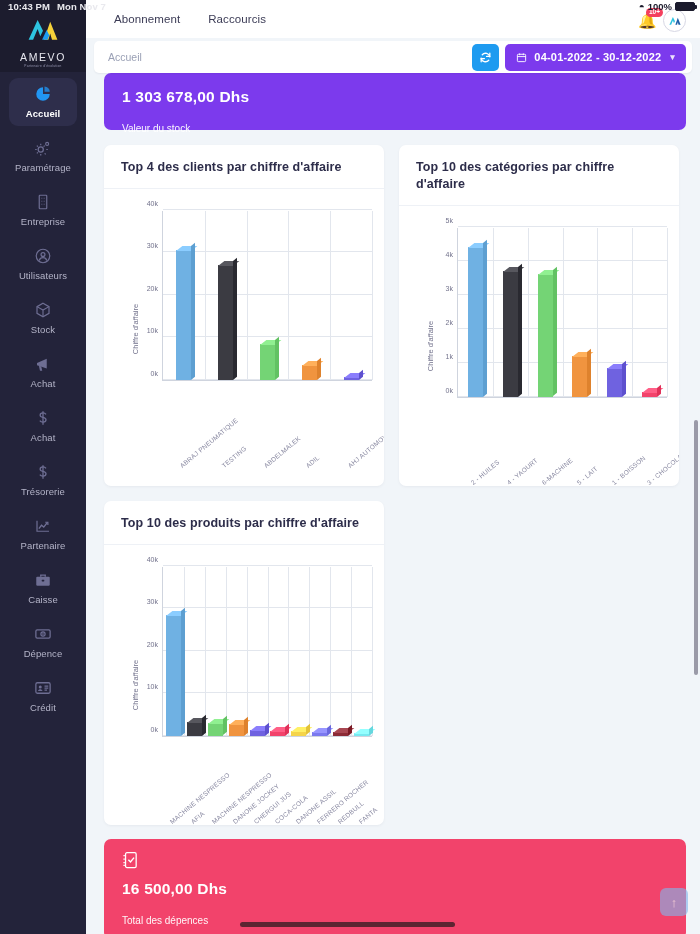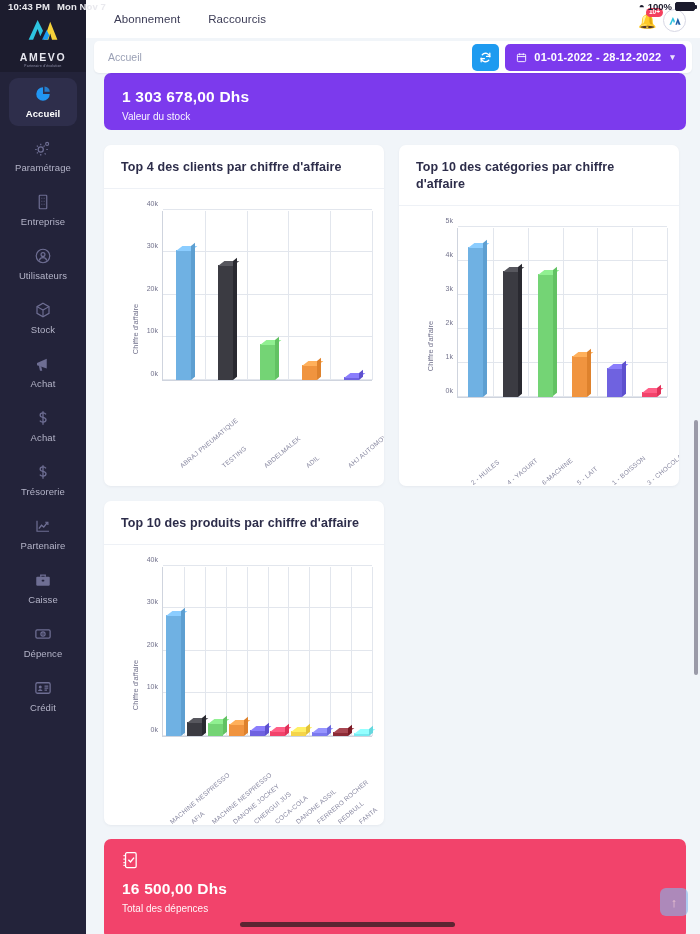--- a/index.html
+++ b/index.html
@@ -41,21 +41,21 @@
     background: #23233a; z-index: 40;
     display: flex; flex-direction: column; align-items: center;
   }
   .logo-wrap {
     width: 86px; height: 72px; background: #1c1c2e;
     display: flex; flex-direction: column; align-items: center;
     justify-content: center; padding-top: 12px;
   }
   .logo-mark { width: 36px; height: 26px; }
   .logo-text {
-    font-size: 10.5px; font-weight: bold; color: #e6e6ee;
+    font-size: 10.5px; font-weight: normal; color: #e6e6ee;
     letter-spacing: 1.6px; margin-top: 10px; line-height: 1;
   }
   .logo-sub {
     font-size: 3.2px; color: #9a9ab5; letter-spacing: .3px; margin-top: 1.5px;
   }
   .nav { width: 86px; margin-top: 6px; }
   .nav-item {
     width: 68px; margin: 0 auto 6px; height: 48px; border-radius: 9px;
     display: flex; flex-direction: column; align-items: center;
     justify-content: center; gap: 5px; cursor: pointer;
@@ -126,21 +126,21 @@
 
   
   .stat-card {
     border-radius: 7px; padding: 14px 18px 16px; color: #fff; position: relative;
   }
   .stat-purple { background: #7c3aed; height: 57px; margin-top: 0; }
   .stat-pink { background: #f2436b; margin-top: 14px; height: 100px; padding-top: 12px; }
   .stat-value {
     font-size: 15.5px; font-weight: bold; letter-spacing: .2px; line-height: 1.3;
   }
-  .stat-label { font-size: 10px; margin-top: 4px; opacity: .95; }
+  .stat-label { font-size: 10px; margin-top: 16px; opacity: .95; }
   .stat-icon {
     width: 17px; height: 19px; margin-bottom: 9px; display: block;
   }
 
   
   .grid {
     display: flex; gap: 15px; margin-top: 15px; flex-wrap: wrap;
   }
   .card {
     background: #fff; border-radius: 7px; width: 280px;
@@ -362,21 +362,21 @@
       <svg viewBox="0 0 24 24" fill="none" stroke="currentColor" stroke-width="2.4" stroke-linecap="round">
         <path d="M20 11a8 8 0 0 0-14-4M4 13a8 8 0 0 0 14 4"></path>
         <path d="M20 4v6h-6M4 20v-6h6"></path>
       </svg>
     </div>
     <div class="btn-date">
       <svg viewBox="0 0 24 24" fill="none" stroke="currentColor" stroke-width="2">
         <rect x="3" y="5" width="18" height="16" rx="2"></rect>
         <path d="M3 10h18M8 3v4M16 3v4"></path>
       </svg>
-      <span>01-01-2022 - 28-12-2022</span>
+      <span>04-01-2022 - 30-12-2022</span>
       <span class="caret">▾</span>
     </div>
   </div>
 
   <div class="scroll">
     <div class="content">
 
       <div class="stat-card stat-purple">
         <div class="stat-value">1 303 678,00 Dhs</div>
         <div class="stat-label">Valeur du stock</div>

